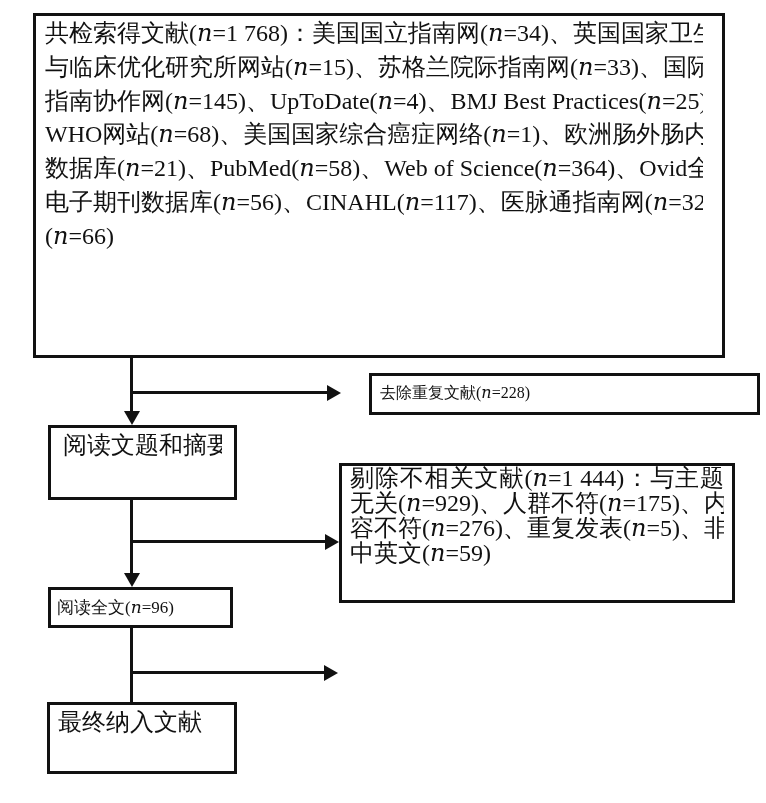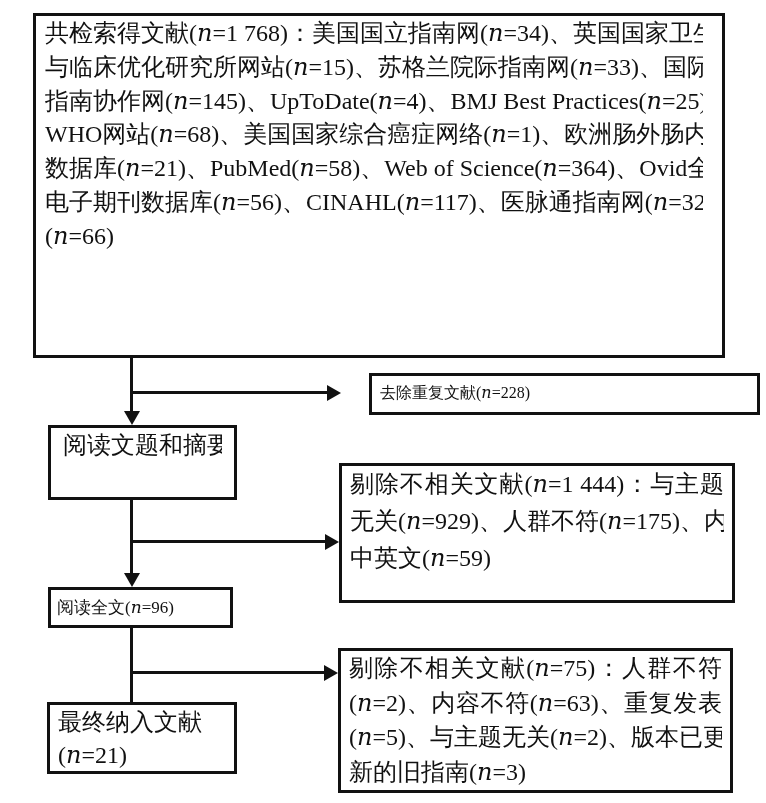--- a/index.html
+++ b/index.html
@@ -53,43 +53,36 @@
               font-size:24px;line-height:34px;padding:0 12px;">
       <div class="line">阅读文题和摘要</div>
     </div>
 
   <div class="vline" style="left:130px;top:500px;width:3px;height:74px;"></div>
   <div class="arrow-down" style="left:124px;top:573px;"></div>
 
   <div class="hline" style="left:130px;top:540px;width:196px;height:3px;"></div>
   <div class="arrow-right" style="left:325px;top:534px;"></div>
   <div class="box" style="left:339px;top:463px;width:396px;height:140px;
-              font-size:24px;line-height:37px;padding:0 8px;">
+              font-size:24px;line-height:25px;padding:0 8px;">
       <div class="line">剔除不相关文献(<em>n</em>=1 444)：与主题</div>
       <div class="line">无关(<em>n</em>=929)、人群不符(<em>n</em>=175)、内</div>
+      <div class="line">容不符(<em>n</em>=276)、重复发表(<em>n</em>=5)、非</div>
       <div class="line">中英文(<em>n</em>=59)</div>
     </div>
 
   <div class="box plain" style="left:48px;top:587px;width:185px;height:41px;
               font-size:17px;line-height:35px;padding:0 6px;">
       <div class="line">阅读全文(<em>n</em>=96)</div>
     </div>
 
   <div class="vline" style="left:130px;top:628px;width:3px;height:77px;"></div>
   <div class="arrow-down" style="left:124px;top:704px;"></div>
 
   <div class="hline" style="left:130px;top:671px;width:195px;height:3px;"></div>
   <div class="arrow-right" style="left:324px;top:665px;"></div>
-  <div class="box" style="left:338px;top:648px;width:395px;height:145px;
-              font-size:24px;line-height:34.7px;padding:0 8px;">
-      <div class="line">剔除不相关文献(<em>n</em>=75)：人群不符</div>
-      <div class="line">(<em>n</em>=2)、内容不符(<em>n</em>=63)、重复发表</div>
-      <div class="line">(<em>n</em>=5)、与主题无关(<em>n</em>=2)、版本已更</div>
-      <div class="line">新的旧指南(<em>n</em>=3)</div>
-    </div>
 
   <div class="box plain" style="left:47px;top:702px;width:190px;height:72px;
               font-size:24px;line-height:33px;padding:1px 8px 0 8px;">
       <div class="line">最终纳入文献</div>
-      <div class="line">(<em>n</em>=21)</div>
     </div>
 
 </div>
 
 </body></html>

